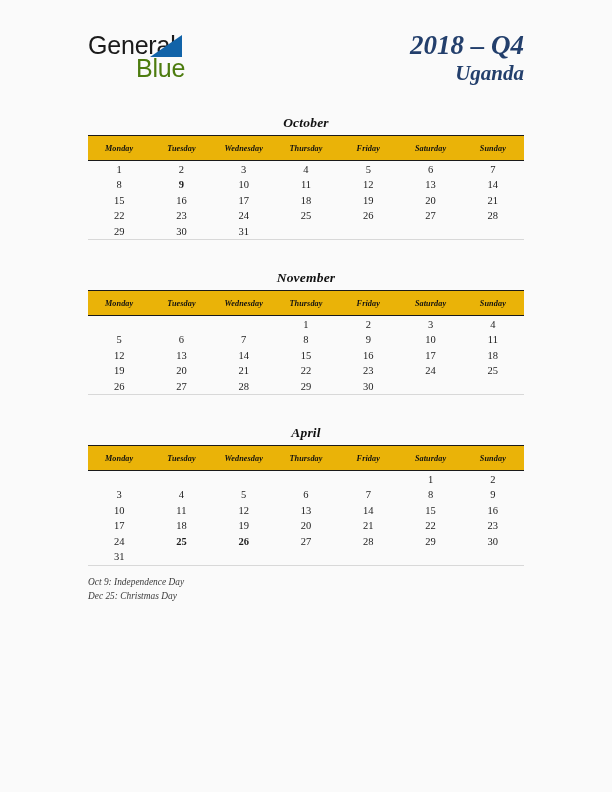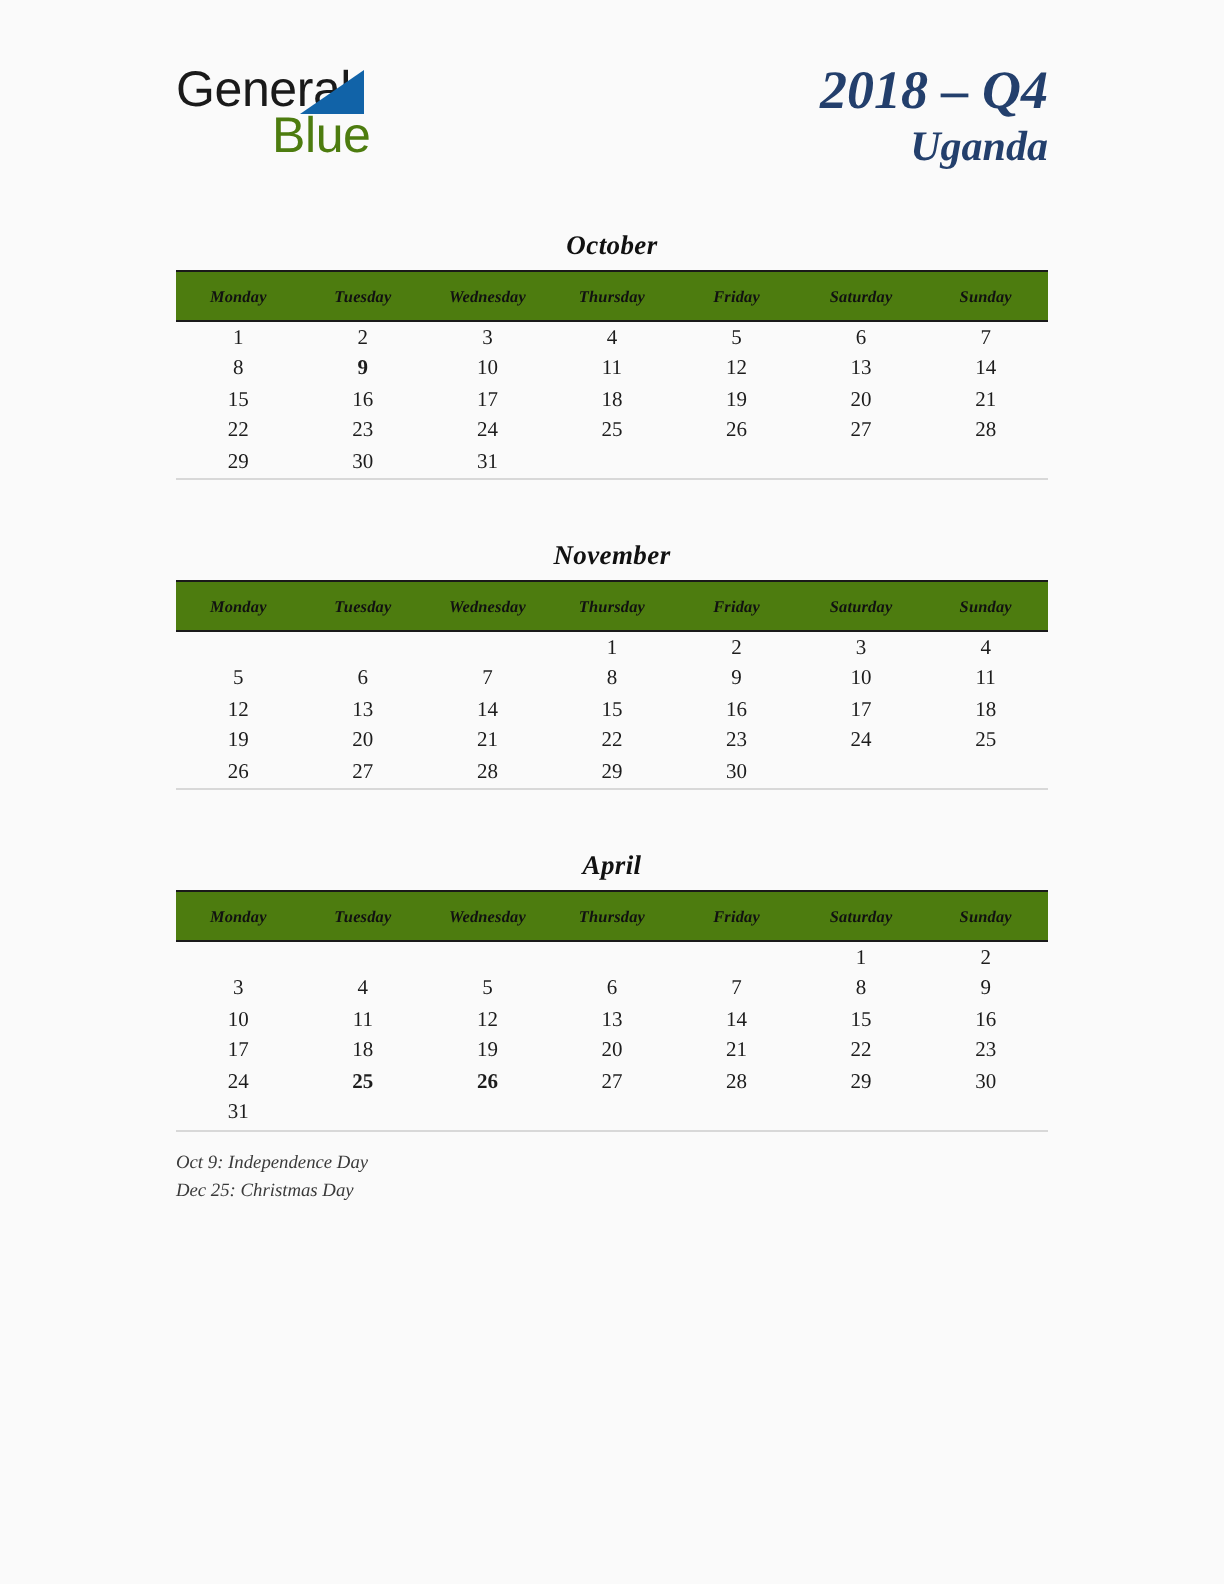--- a/index.html
+++ b/index.html
@@ -117,21 +117,21 @@
     letter-spacing: 0.2px;
   }
 
   table.cal {
     width: 436px;
     border-collapse: collapse;
     table-layout: fixed;
   }
 
   table.cal thead tr {
-    background: #4d7c0f;
+    background: #eab308;
   }
   table.cal thead th {
     font-family: "Liberation Serif", serif;
     font-style: italic;
     font-weight: bold;
     font-size: 8.2px;
     color: #111111;
     text-align: center;
     padding: 5px 0 5px 0;
     border-top: 1.3px solid #1a1a1a;

